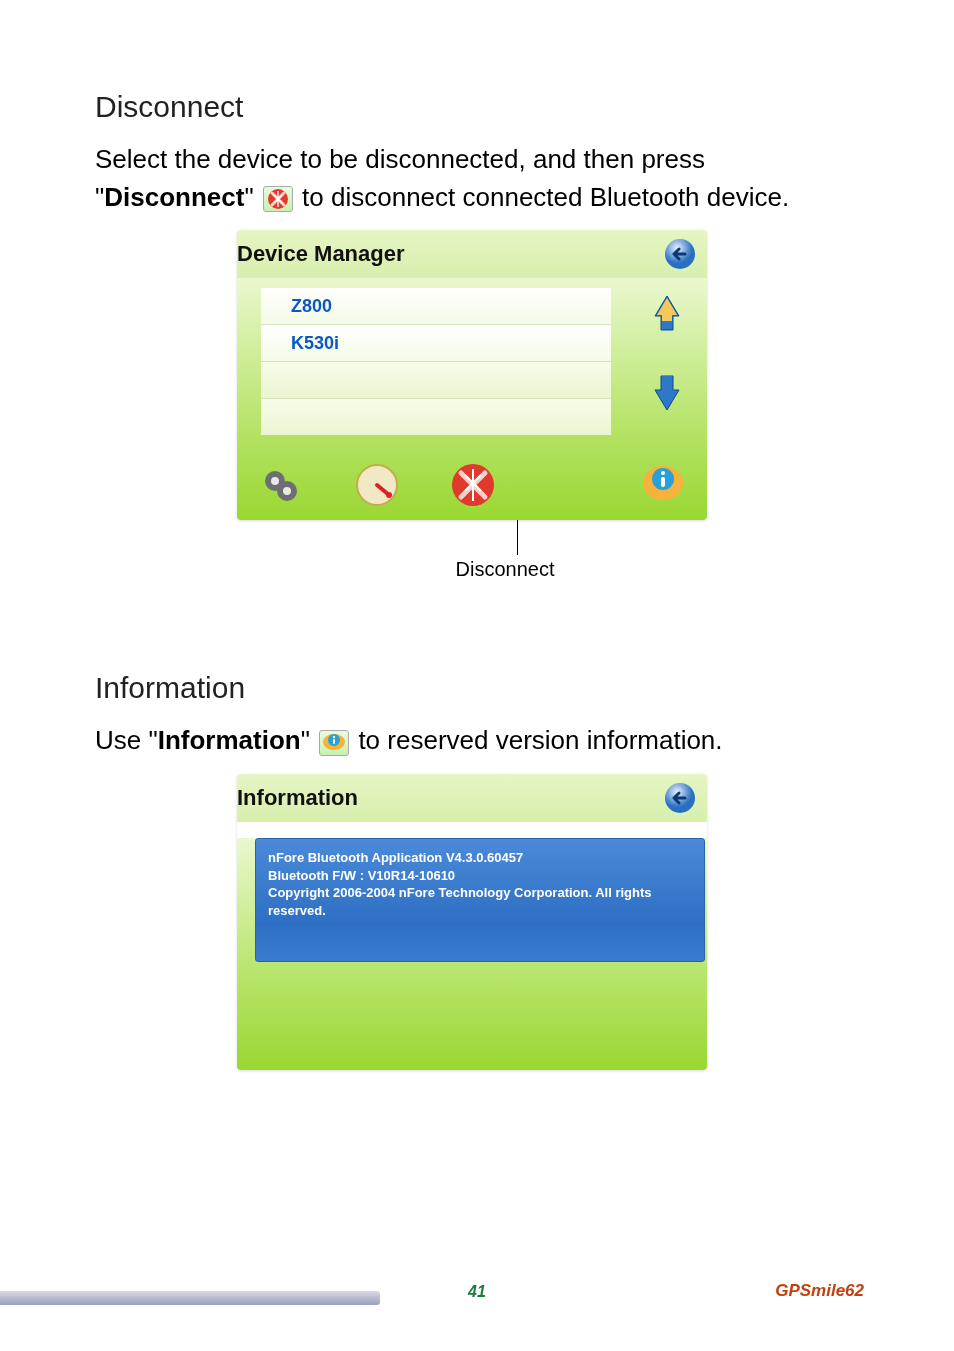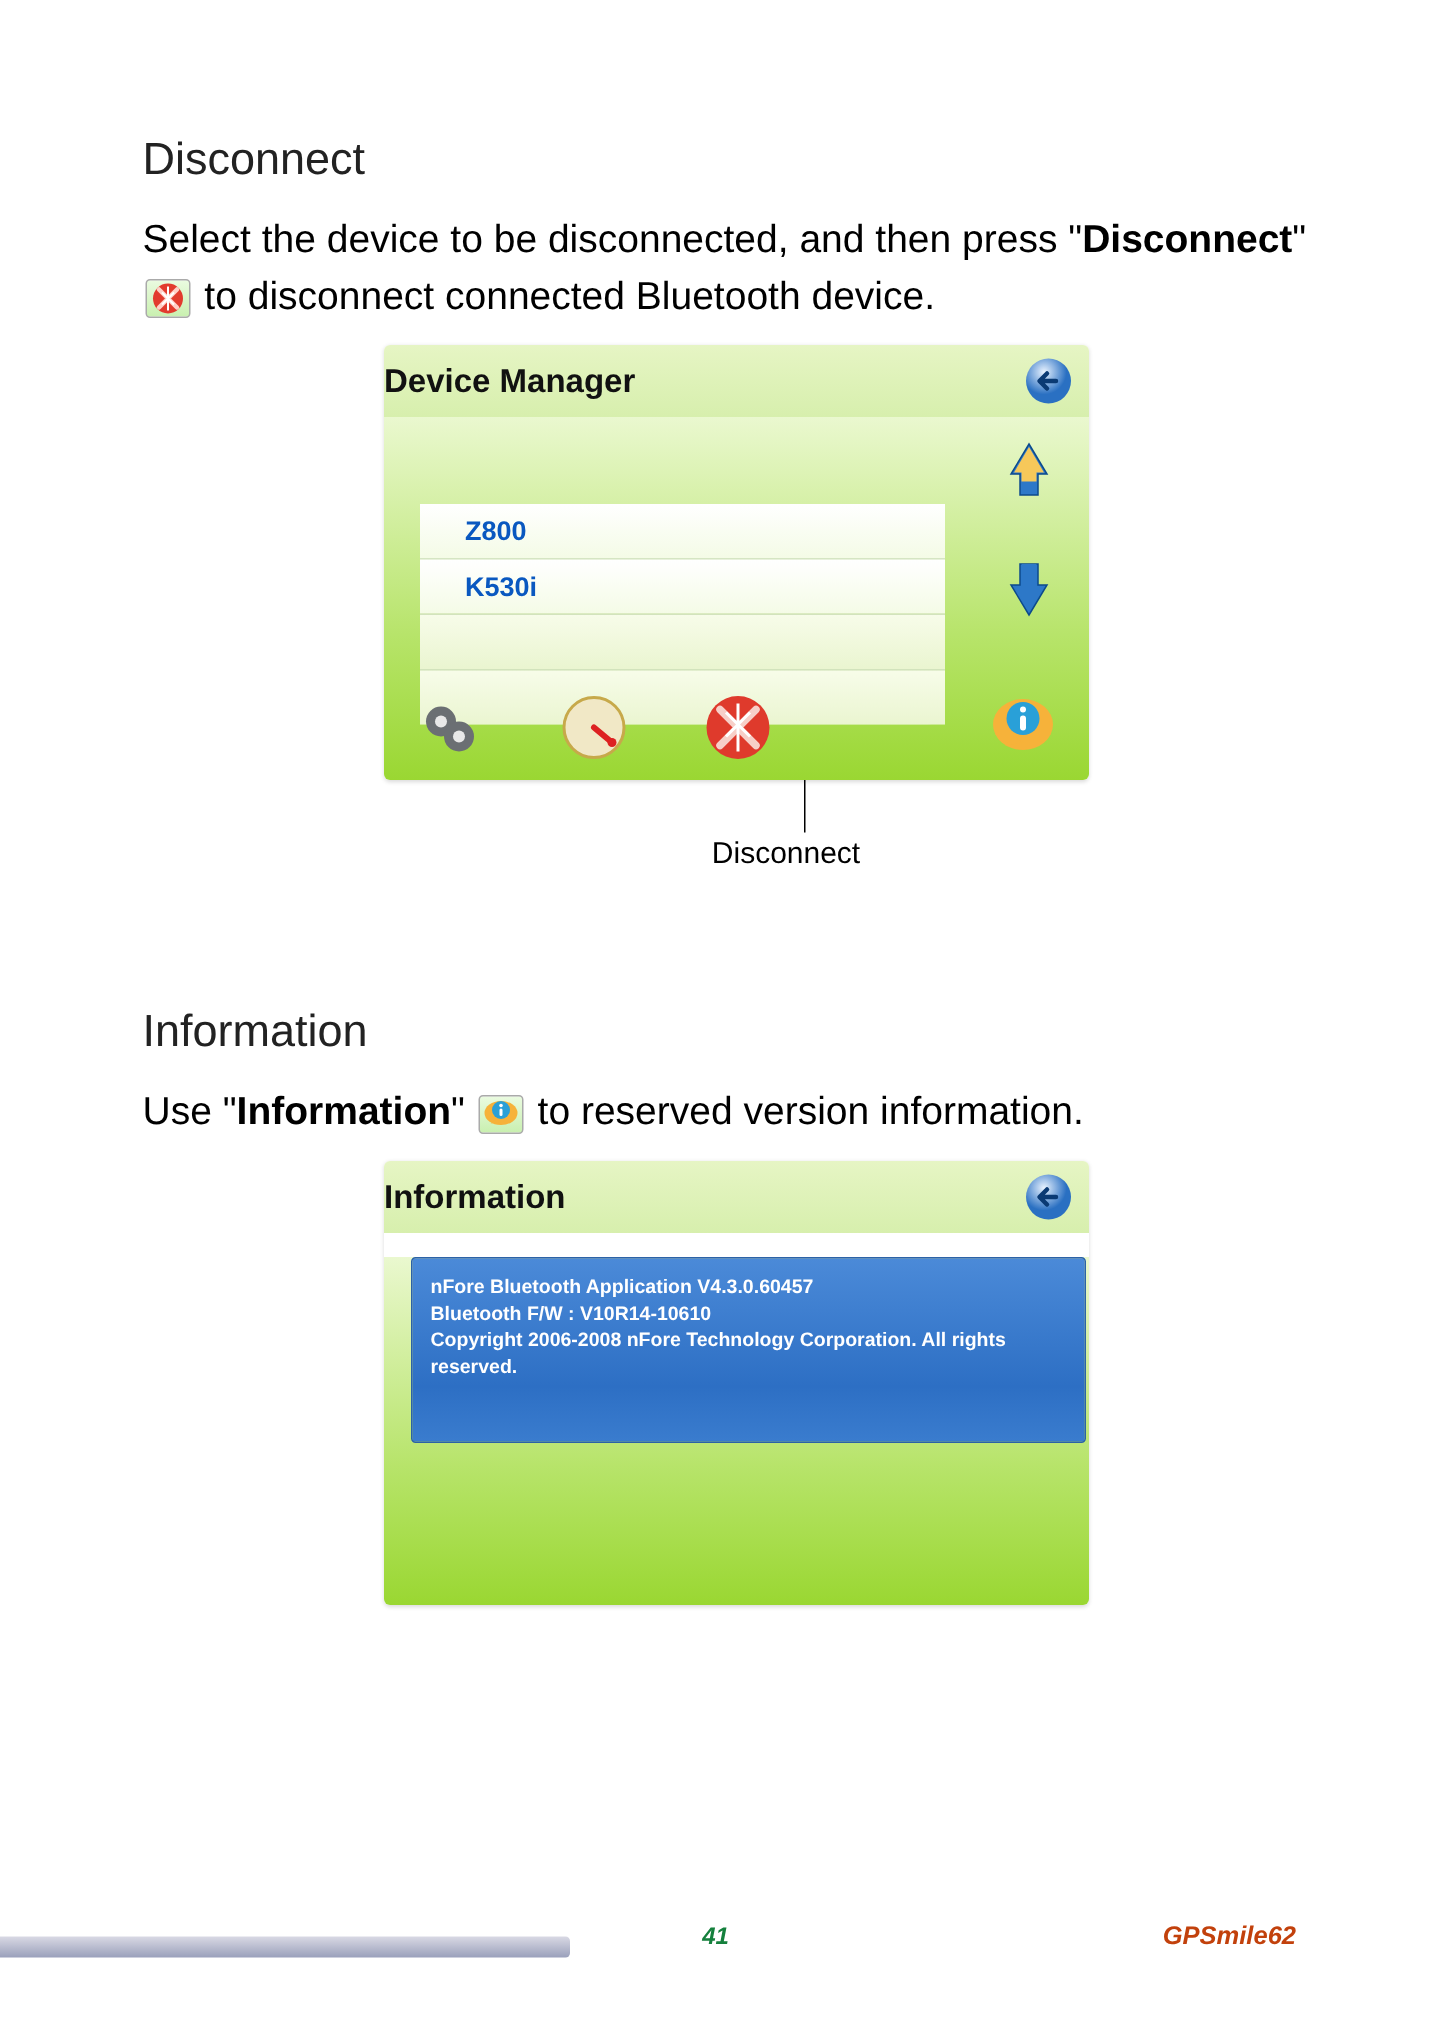--- a/index.html
+++ b/index.html
@@ -4,21 +4,21 @@
 <style>
   body {
     margin: 0;
     padding: 0;
     font-family: Arial, Helvetica, sans-serif;
     background: #fff;
     width: 954px;
   }
   .page {
     width: 954px;
-    padding: 90px 67px 60px 95px;
+    padding: 90px 105px 60px 95px;
     box-sizing: border-box;
     position: relative;
     min-height: 1351px;
   }
   h2.section-heading {
     font-size: 30px;
     font-weight: 400;
     color: #222;
     margin: 0 0 14px 0;
   }
@@ -76,21 +76,20 @@
     position: relative;
   }
   
   .dm-body { height: 242px; }
   .device-list {
     position: absolute;
     left: 24px; top: 10px;
     width: 350px;
     background: rgba(255,255,255,0.2);
     border-radius: 12px;
-    margin-top: 48px;
   }
   .device-row {
     height: 36px;
     line-height: 36px;
     padding-left: 30px;
     font-size: 18px;
     font-weight: bold;
     color: #0a58c0;
     background: linear-gradient(#ffffff,#f4fbe6);
     border-top: 1px solid rgba(200,220,180,.7);
@@ -316,21 +315,21 @@
                   </radialGradient>
                 </defs>
               <path d="M22 17 L12 17 M16 12 L11 17 L16 22" stroke="#0a3a74" stroke-width="3" fill="none" stroke-linecap="round" stroke-linejoin="round"></path>
             </svg>
           </span>
         </div>
         <div class="shot-body info-body">
           <div class="info-card">
             <div>nFore Bluetooth Application V4.3.0.60457</div>
             <div>Bluetooth F/W : V10R14-10610</div>
-            <div>Copyright 2006-2008 nFore Technology Corporation. All rights reserved.</div>
+            <div>Copyright 2006-2004 nFore Technology Corporation. All rights reserved.</div>
           </div>
         </div>
       </div>
     </div>
 
   </div>
 
   <div class="footer">
     <div class="footer-bar"></div>
     <div class="footer-pagenum">41</div>

